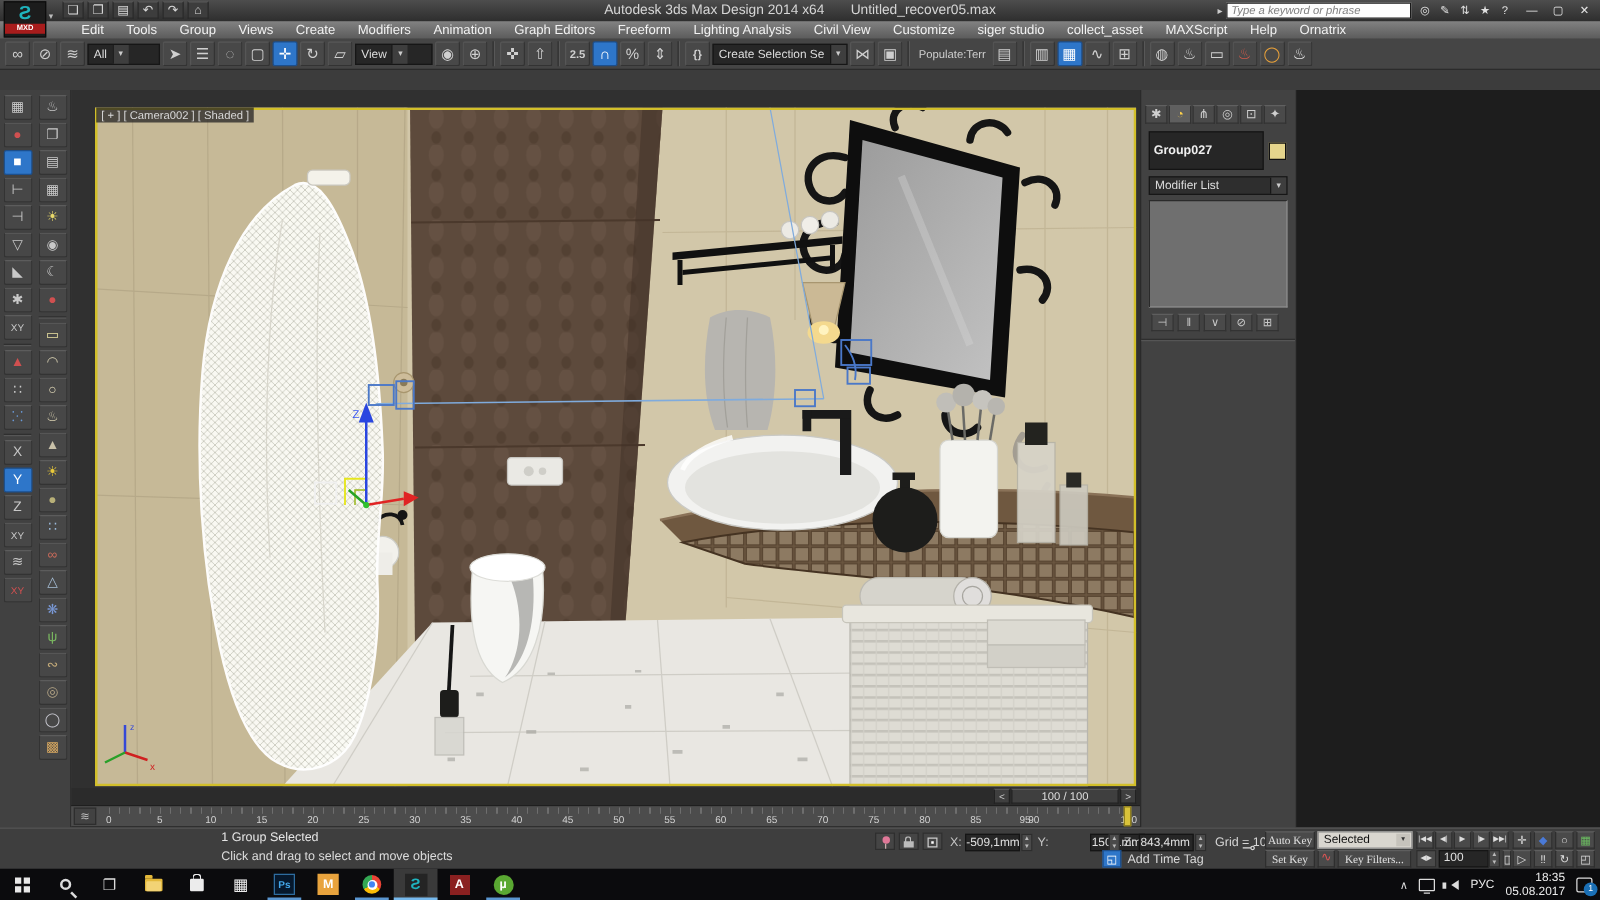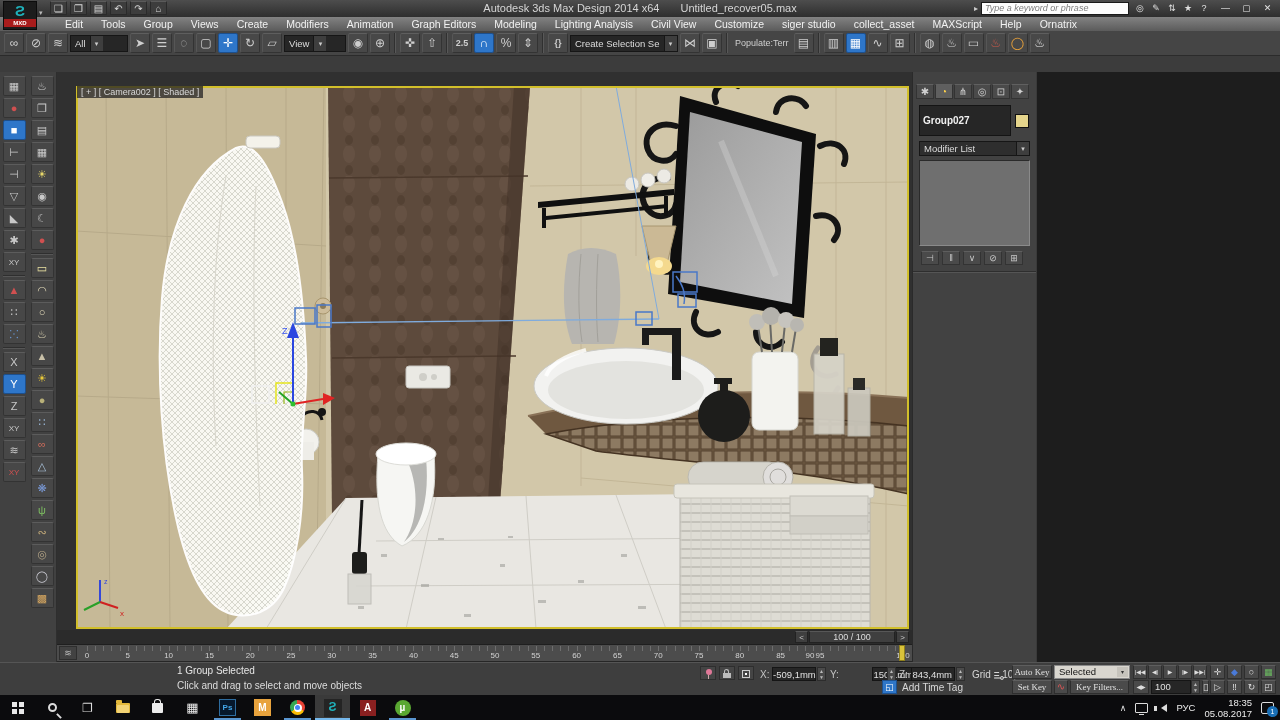--- a/index.html
+++ b/index.html
@@ -222,21 +222,21 @@
 
   <div id="menubar">
       <div class="menu-item">Edit</div>
       <div class="menu-item">Tools</div>
       <div class="menu-item">Group</div>
       <div class="menu-item">Views</div>
       <div class="menu-item">Create</div>
       <div class="menu-item">Modifiers</div>
       <div class="menu-item">Animation</div>
       <div class="menu-item">Graph Editors</div>
-      <div class="menu-item">Modeling</div>
+      <div class="menu-item">Freeform</div>
       <div class="menu-item">Lighting Analysis</div>
       <div class="menu-item">Civil View</div>
       <div class="menu-item">Customize</div>
       <div class="menu-item">siger studio</div>
       <div class="menu-item">collect_asset</div>
       <div class="menu-item">MAXScript</div>
       <div class="menu-item">Help</div>
       <div class="menu-item">Ornatrix</div>
     </div>
 
@@ -616,21 +616,21 @@
           <div class="tick-label" style="left: 332.4px;">40</div>
           <div class="tick-label" style="left: 373.2px;">45</div>
           <div class="tick-label" style="left: 414px;">50</div>
           <div class="tick-label" style="left: 454.8px;">55</div>
           <div class="tick-label" style="left: 495.6px;">60</div>
           <div class="tick-label" style="left: 536.4px;">65</div>
           <div class="tick-label" style="left: 577.2px;">70</div>
           <div class="tick-label" style="left: 618px;">75</div>
           <div class="tick-label" style="left: 658.8px;">80</div>
           <div class="tick-label" style="left: 699.6px;">85</div>
-          <div class="tick-label" style="left: 729px;">90</div>
+          <div class="tick-label" style="left: 746px;">90</div>
           <div class="tick-label" style="left: 739px;">95</div>
           <div class="tick-label" style="left: 822px;">100</div>
         </div>
       <div id="frame-marker"></div>
     </div>
   </div>
 
   <div id="cpanel">
     <div id="cp-tabs">
         <div class="cp-tab">✱</div>

